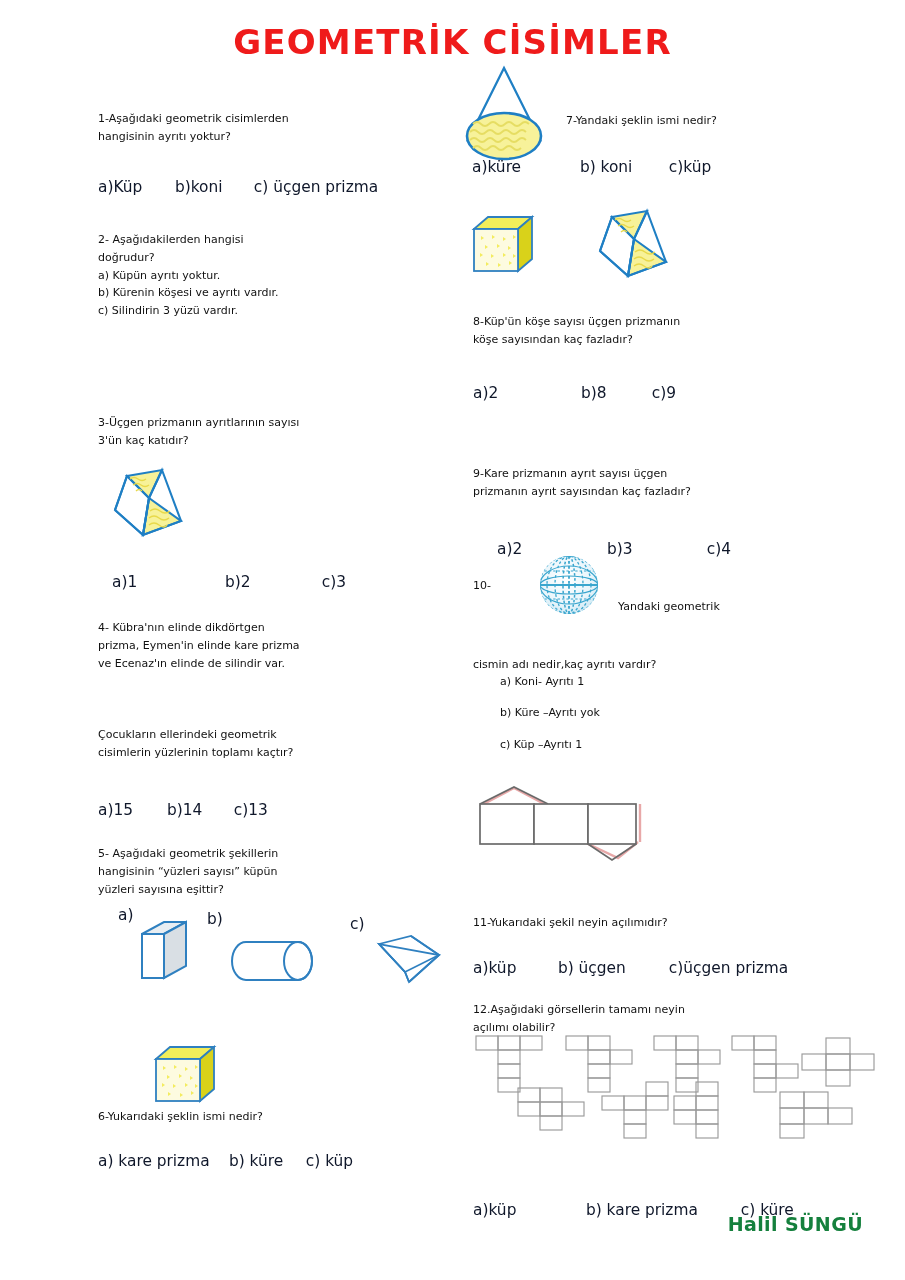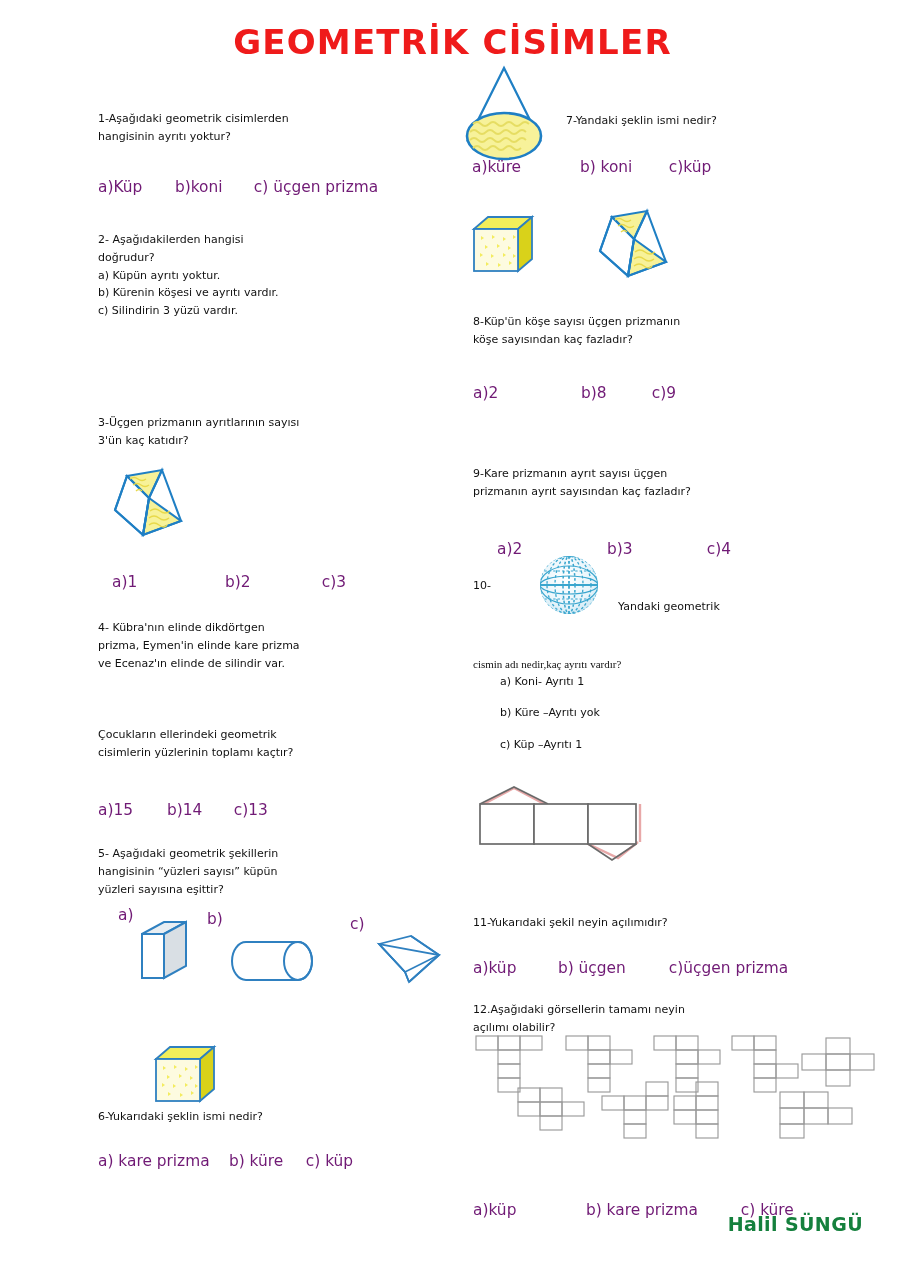--- a/index.html
+++ b/index.html
@@ -14,21 +14,21 @@
   
   .title{
     position:absolute;left:0;top:22px;width:905px;text-align:center;
     font-family:"DejaVu Sans", sans-serif;
     font-size:34px;font-weight:bold;letter-spacing:1.2px;
     color:#ef1b1b;
   }
 
   
   .q{position:absolute;font-size:11px;line-height:1.62;color:#111;}
-  .opts{position:absolute;font-size:15.4px;color:#701a75;}
+  .opts{position:absolute;font-size:15.4px;color:#0f172a;}
 
   .col-l{left:98px;}
   .col-r{left:473px;margin-top:29px;}
 
   
   .opt{display:inline-block;}
 
   
   .fig{position:absolute;}
   svg{display:block;overflow:visible;}
@@ -290,21 +290,21 @@
         <ellipse cx="35" cy="35" rx="29" ry="19" stroke-width="1.2"></ellipse>
         <line x1="6" y1="21" x2="64" y2="21" stroke-width="1" stroke-dasharray="2.4 2"></line>
         <line x1="6" y1="49" x2="64" y2="49" stroke-width="1" stroke-dasharray="2.4 2"></line>
       </g>
     </svg>
   </div>
 
   <div class="q" style="left:618px;top:598px;width:280px;">
     <div>Yandaki geometrik</div>
   </div>
-  <div class="q col-r" style="top:627px;width:410px;font-family:Liberation Serif, serif;">
+  <div class="q col-r" style="top:627px;width:410px;">
     <div>cismin adı nedir,kaç ayrıtı vardır?</div>
   </div>
 
   <div class="q" style="left:500px;top:666px;width:400px;line-height:2.86;">
     <div>a)  Koni- Ayrıtı 1</div>
     <div>b)  Küre –Ayrıtı yok</div>
     <div>c)  Küp –Ayrıtı 1</div>
   </div>
 
   <div class="fig" style="left:472px;top:786px;">

